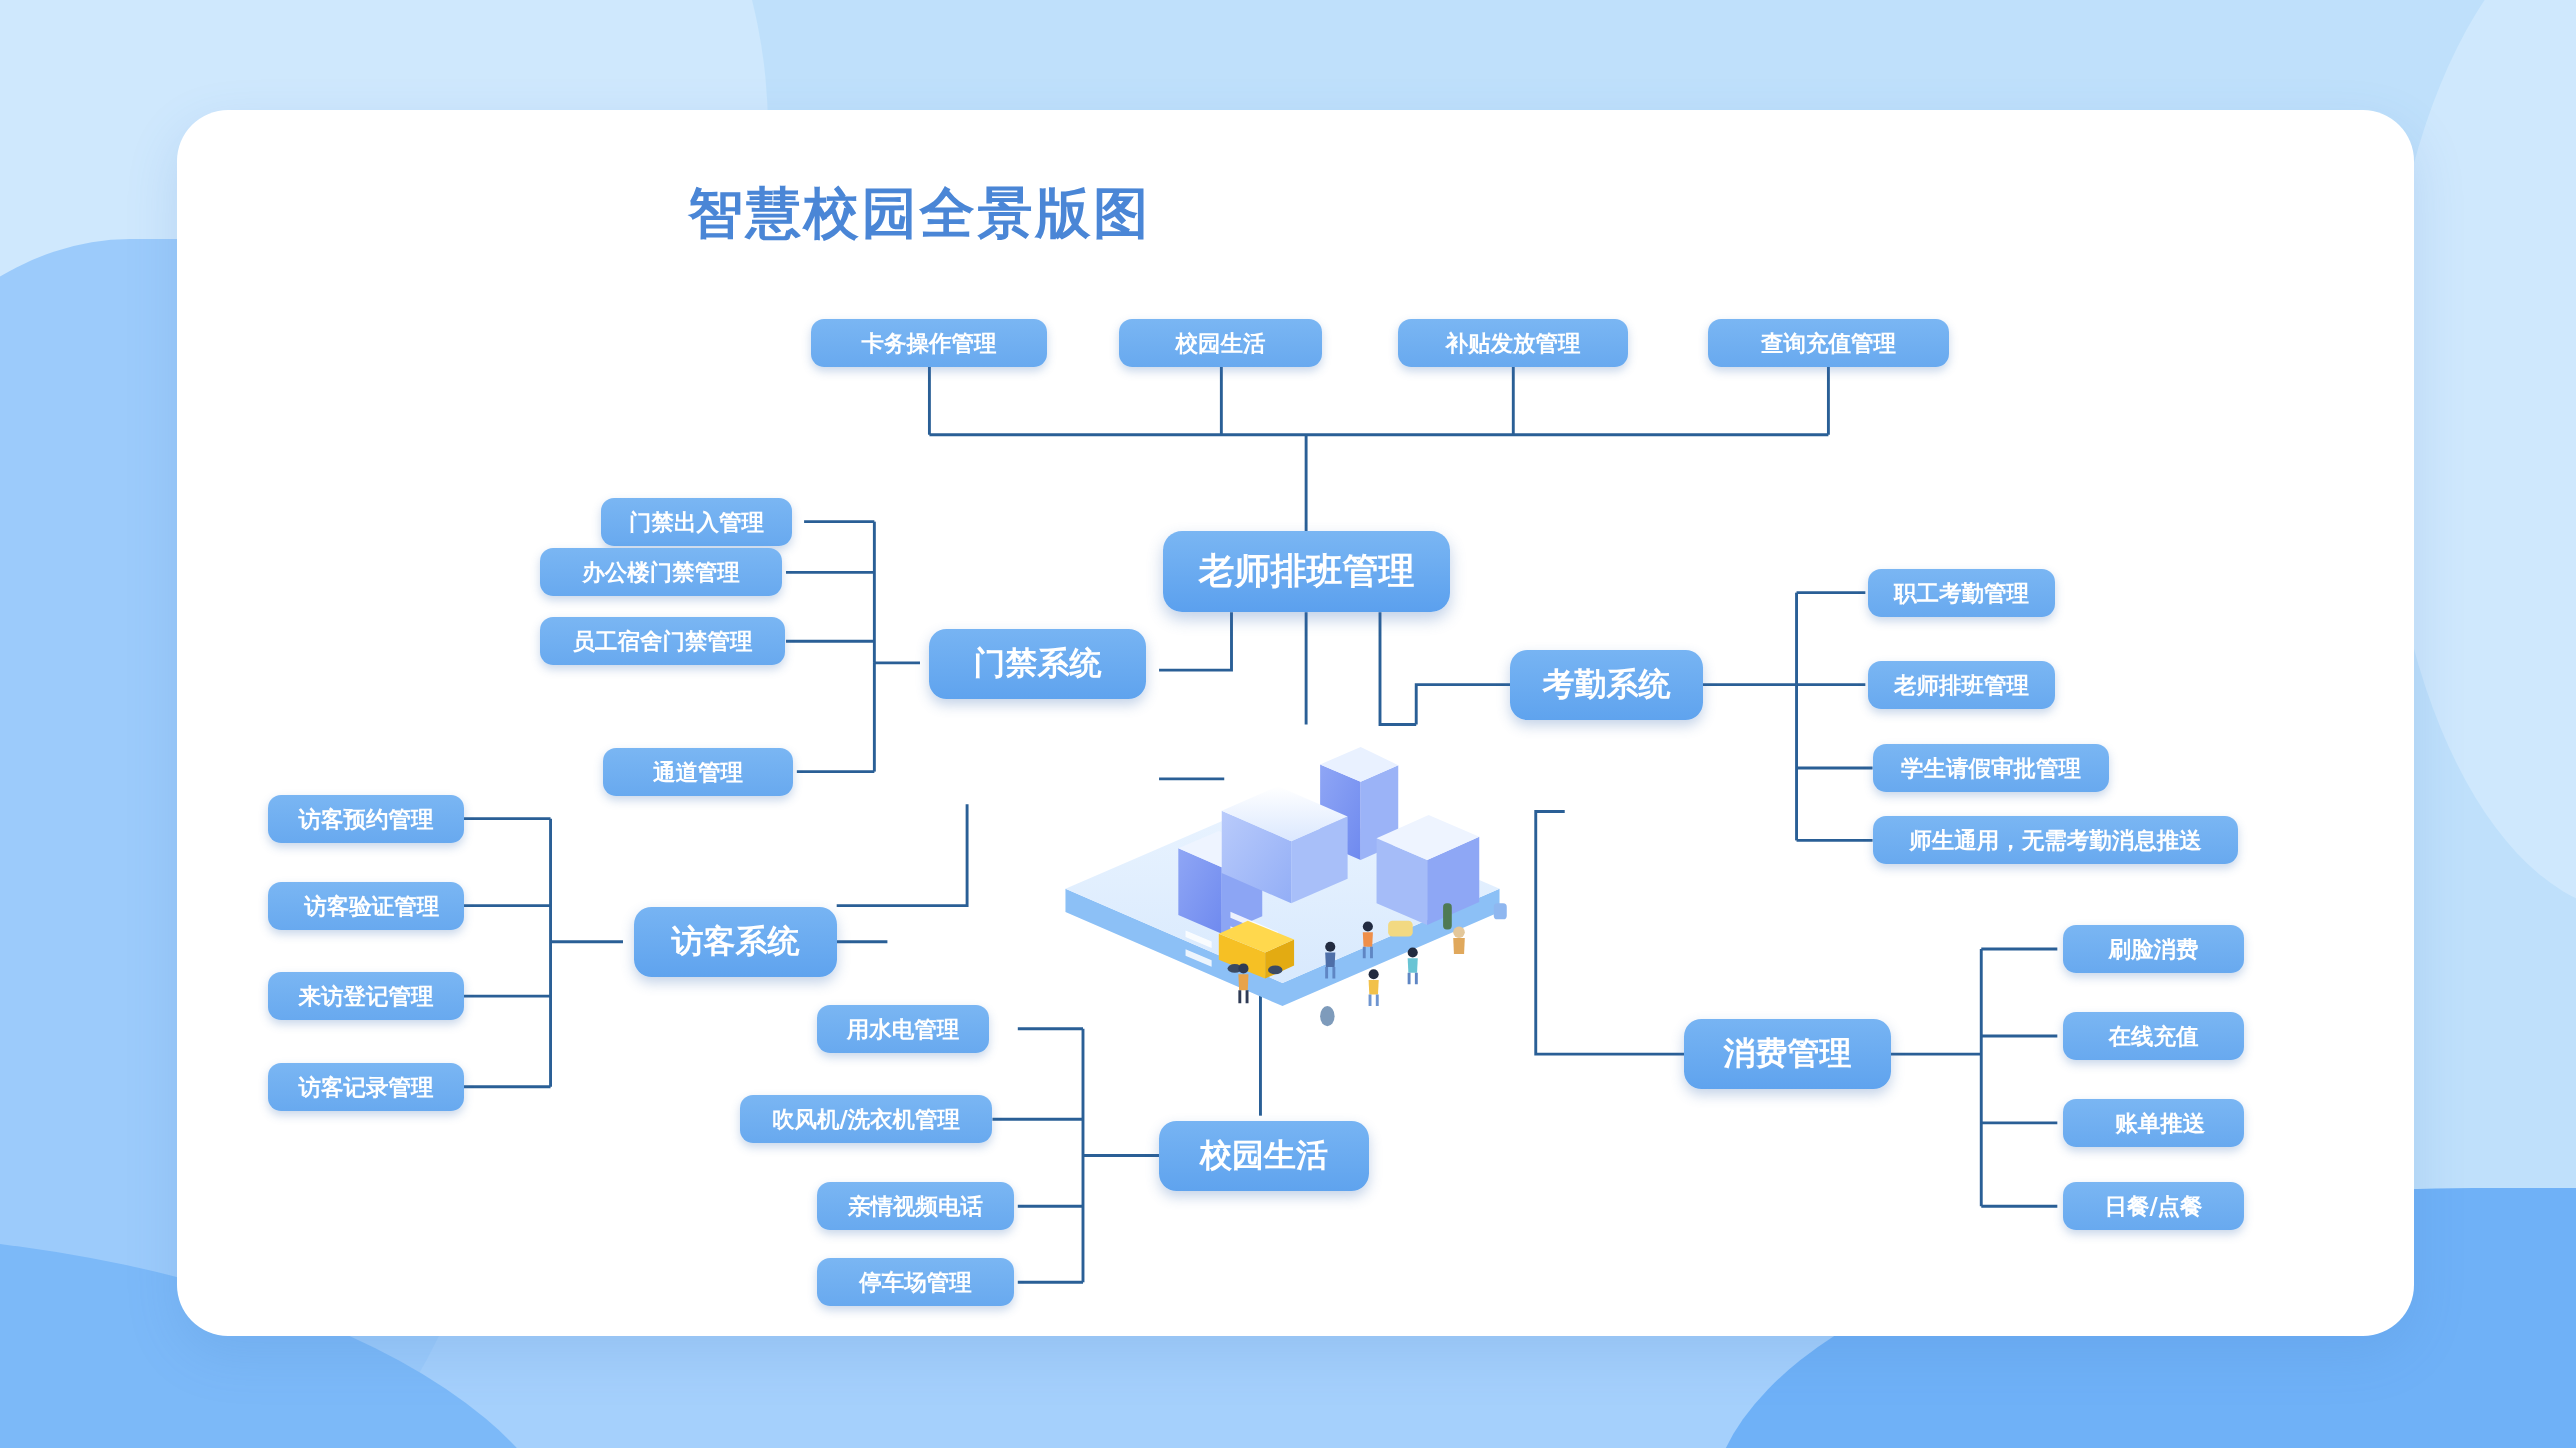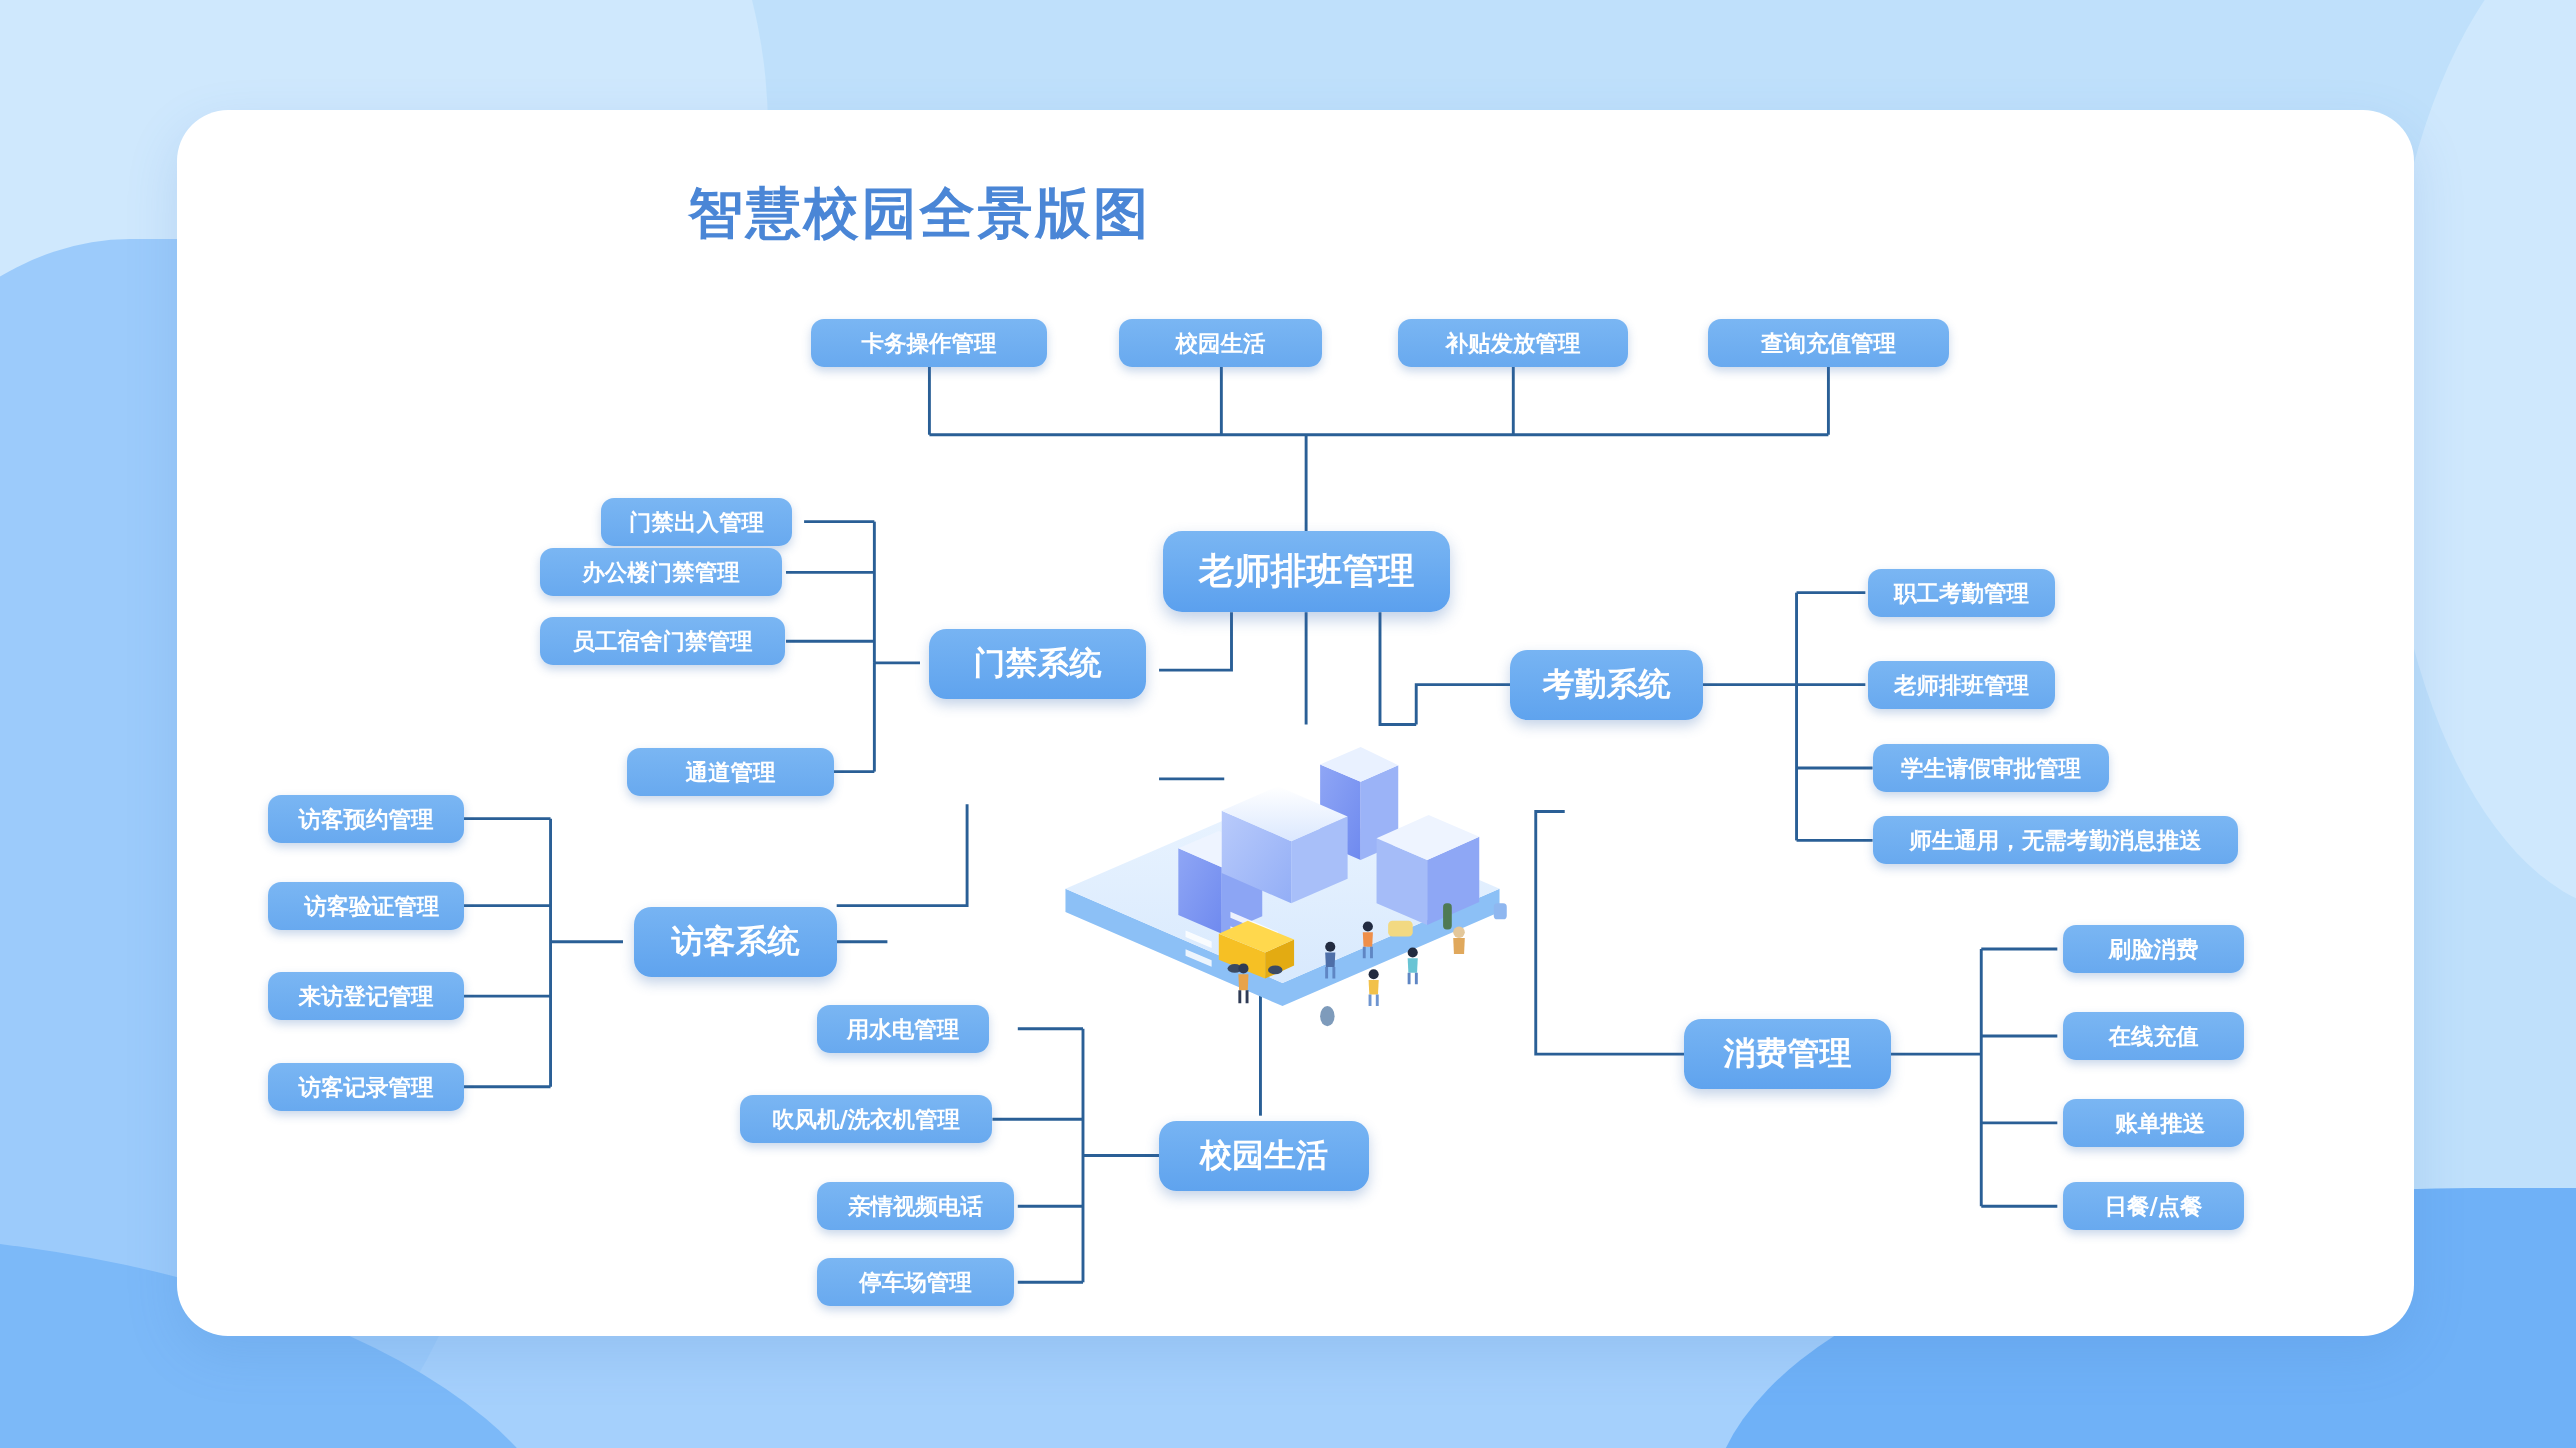--- a/index.html
+++ b/index.html
@@ -276,21 +276,21 @@
 <div class="node leaf" style="left:1119px;top:319px;width:203px;">校园生活</div>
 <div class="node leaf" style="left:1398px;top:319px;width:230px;">补贴发放管理</div>
 <div class="node leaf" style="left:1708px;top:319px;width:241px;">查询充值管理</div>
 
 <div class="node root" style="left:1163px;top:531px;width:287px;">老师排班管理</div>
 
 <div class="node hub" style="left:929px;top:629px;width:217px;">门禁系统</div>
 <div class="node leaf" style="left:601px;top:498px;width:191px;">门禁出入管理</div>
 <div class="node leaf" style="left:540px;top:548px;width:242px;">办公楼门禁管理</div>
 <div class="node leaf" style="left:540px;top:617px;width:245px;">员工宿舍门禁管理</div>
-<div class="node leaf" style="left:603px;top:748px;width:207px;margin-left:24px;">通道管理</div>
+<div class="node leaf" style="left:603px;top:748px;width:190px;">通道管理</div>
 
 <div class="node hub" style="left:634px;top:907px;width:203px;">访客系统</div>
 <div class="node leaf" style="left:268px;top:795px;width:196px;">访客预约管理</div>
 <div class="node leaf" style="left:268px;top:882px;width:196px;padding-left:26px;">访客验证管理</div>
 <div class="node leaf" style="left:268px;top:972px;width:196px;">来访登记管理</div>
 <div class="node leaf" style="left:268px;top:1063px;width:196px;">访客记录管理</div>
 
 <div class="node hub" style="left:1159px;top:1121px;width:210px;">校园生活</div>
 <div class="node leaf" style="left:817px;top:1005px;width:172px;">用水电管理</div>
 <div class="node leaf" style="left:740px;top:1095px;width:252px;">吹风机/洗衣机管理</div>

